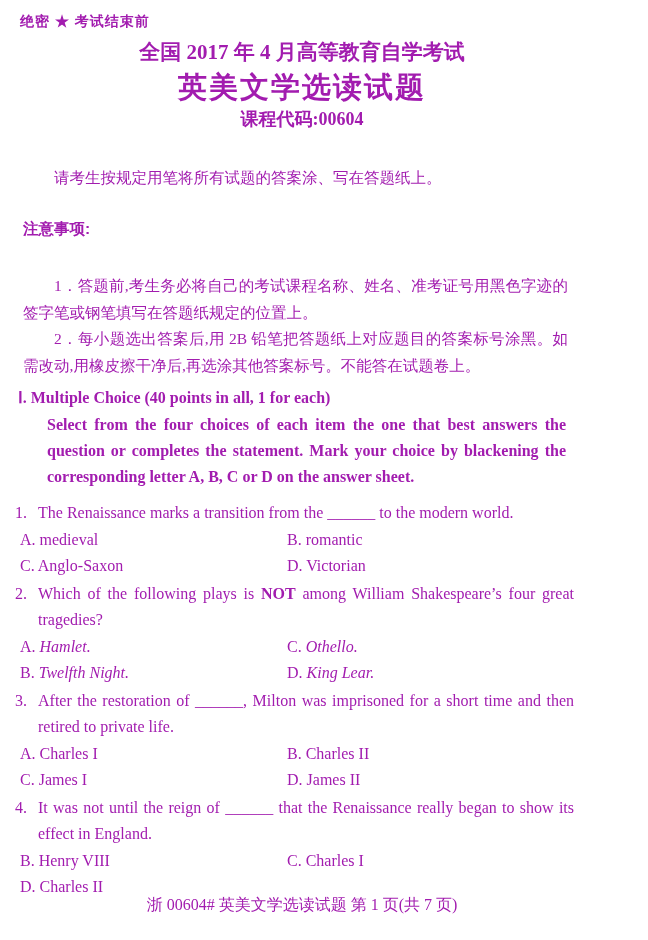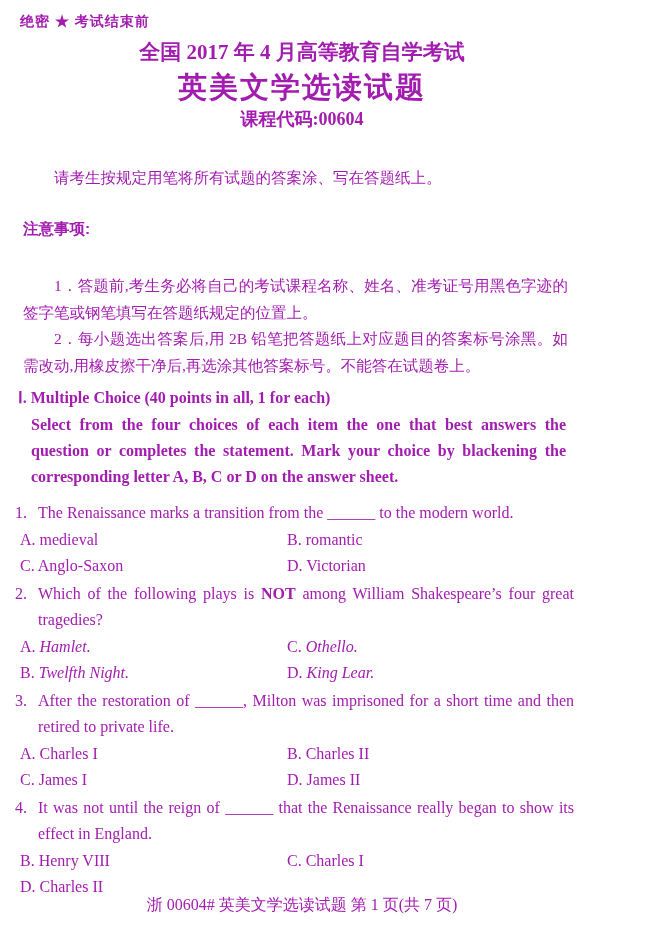--- a/index.html
+++ b/index.html
@@ -95,21 +95,21 @@
   .en-heading {
     position: absolute;
     top: 388px;
     left: 18px; right: 12px;
     font-weight: bold;
     font-size: 16px;
   }
   .en-instruction {
     position: absolute;
     top: 412px;
-    left: 31px; right: 38px;
+    left: 47px; right: 38px;
     font-weight: bold;
     font-size: 16px;
     line-height: 26px;
     text-align: justify;
   }
   
   .questions {
     position: absolute;
     top: 500px;
     left: 15px; right: 30px;

